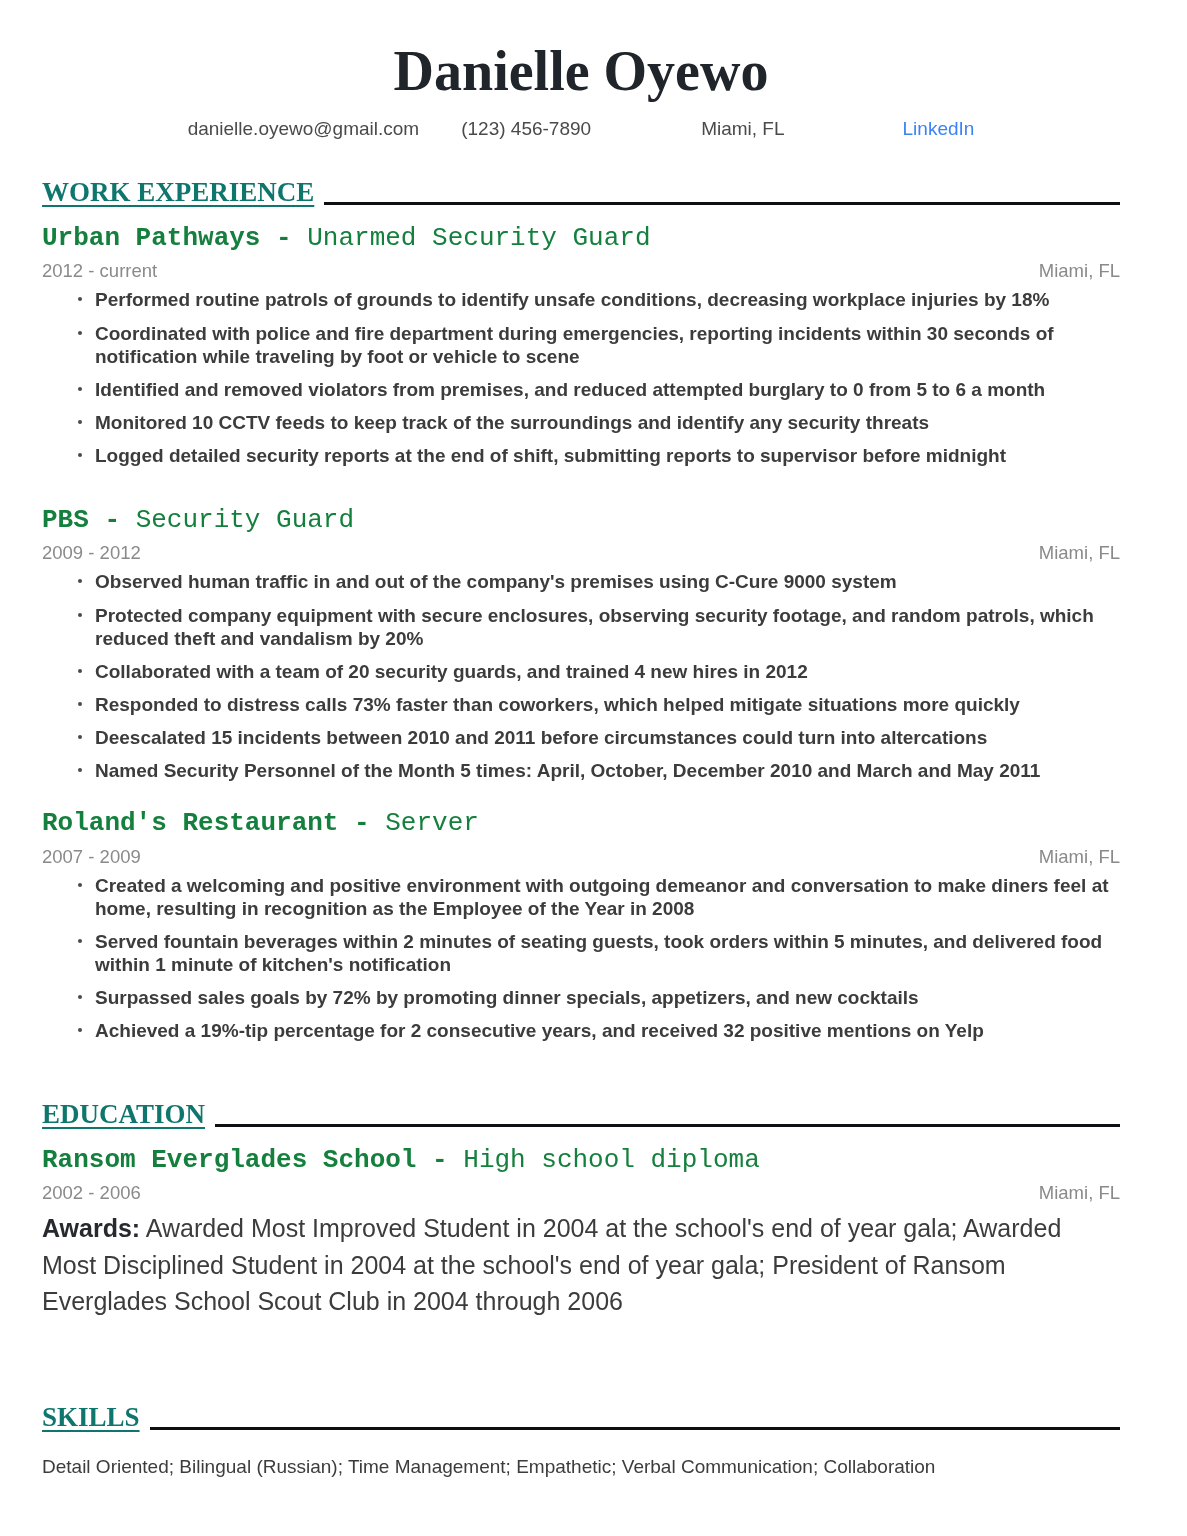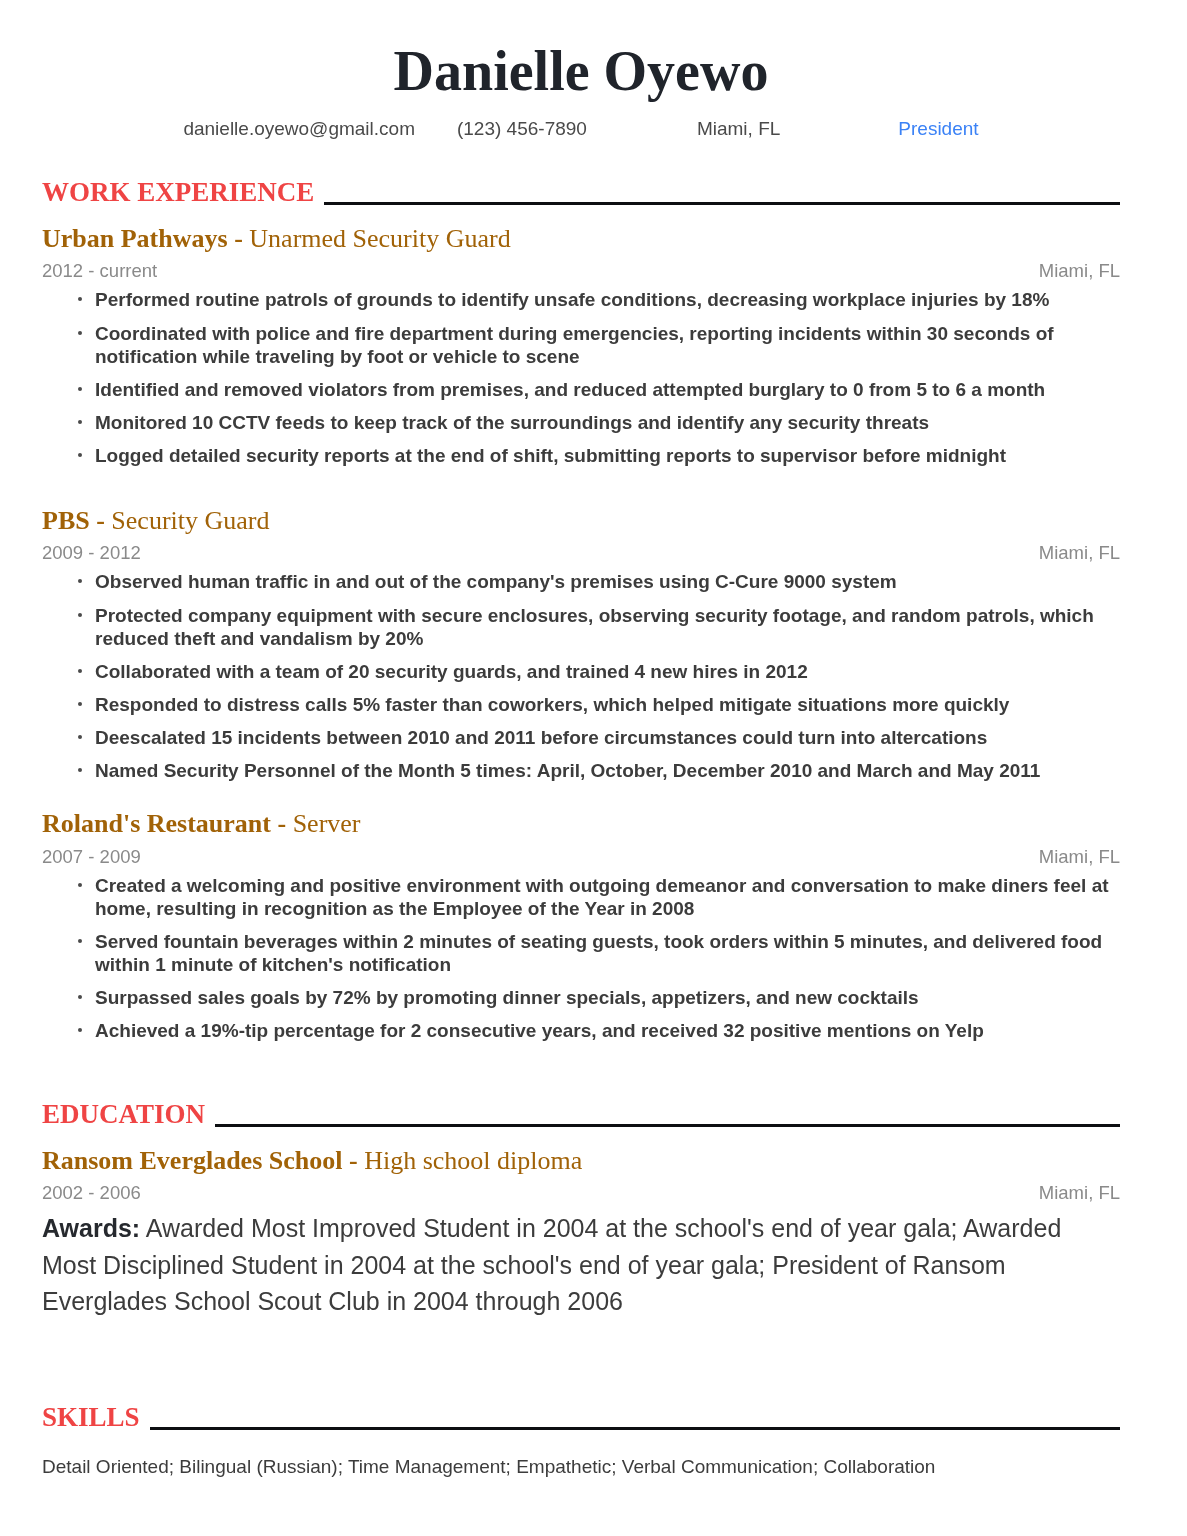--- a/index.html
+++ b/index.html
@@ -69,41 +69,42 @@
     position: relative;
     display: flex;
     align-items: flex-end;
     margin-bottom: 2px;
   }
   .section-title {
     font-family: "Liberation Serif", serif;
     font-weight: bold;
     font-size: 27px;
     line-height: 1;
-    color: #ef4444;
+    color: #0f766e;
+    text-decoration: underline;
     text-underline-offset: 4px;
     text-decoration-thickness: 2px;
     white-space: nowrap;
     padding-bottom: 2px;
   }
   .section-rule {
     flex: 1 1 auto;
     height: 3px;
     background: #0d0f12;
     margin-left: 10px;
     margin-bottom: 3px;
   }
 
   
   .entry { margin-top: 16px; }
   .entry-title {
-    font-family: Liberation Serif, serif;
+    font-family: Liberation Mono, monospace;
     font-size: 26px;
     line-height: 1.15;
-    color: #a16207;
+    color: #15803d;
     margin: 0;
   }
   .entry-org { font-weight: bold; }
   .entry-dash { font-weight: bold; }
   .entry-role { font-weight: normal; }
 
   .entry-meta {
     display: flex;
     justify-content: space-between;
     align-items: center;
@@ -164,21 +165,21 @@
 <div class="page">
 
   <div class="header">
     <h1 class="name">Danielle Oyewo</h1>
     <div class="contact-row">
       <span class="contact-block">
         <span class="contact-email">danielle.oyewo@gmail.com</span>
         <span class="contact-phone">(123) 456-7890</span>
       </span>
       <span class="contact-location">Miami, FL</span>
-      <a class="contact-link" href="#" style="color: rgb(59, 130, 246);">President</a>
+      <a class="contact-link" href="#" style="color: rgb(59, 130, 246);">LinkedIn</a>
     </div>
   </div>
 
   <div class="section" style="margin-top:38px;">
     <div class="section-head">
       <span class="section-title">WORK EXPERIENCE</span>
       <span class="section-rule"></span>
     </div>
 
     <div class="entry">
@@ -203,21 +204,21 @@
         <span class="entry-org">PBS</span><span class="entry-dash"> - </span><span class="entry-role">Security Guard</span>
       </p>
       <div class="entry-meta">
         <span>2009 - 2012</span>
         <span>Miami, FL</span>
       </div>
       <ul class="bullets">
         <li>Observed human traffic in and out of the company's premises using C-Cure 9000 system</li>
         <li>Protected company equipment with secure enclosures, observing security footage, and random patrols, which reduced theft and vandalism by 20%</li>
         <li>Collaborated with a team of 20 security guards, and trained 4 new hires in 2012</li>
-        <li>Responded to distress calls 5% faster than coworkers, which helped mitigate situations more quickly</li>
+        <li>Responded to distress calls 73% faster than coworkers, which helped mitigate situations more quickly</li>
         <li>Deescalated 15 incidents between 2010 and 2011 before circumstances could turn into altercations</li>
         <li>Named Security Personnel of the Month 5 times: April, October, December 2010 and March and May 2011</li>
       </ul>
     </div>
 
     <div class="entry" style="margin-top:26px;">
       <p class="entry-title">
         <span class="entry-org">Roland's Restaurant</span><span class="entry-dash"> - </span><span class="entry-role">Server</span>
       </p>
       <div class="entry-meta">

